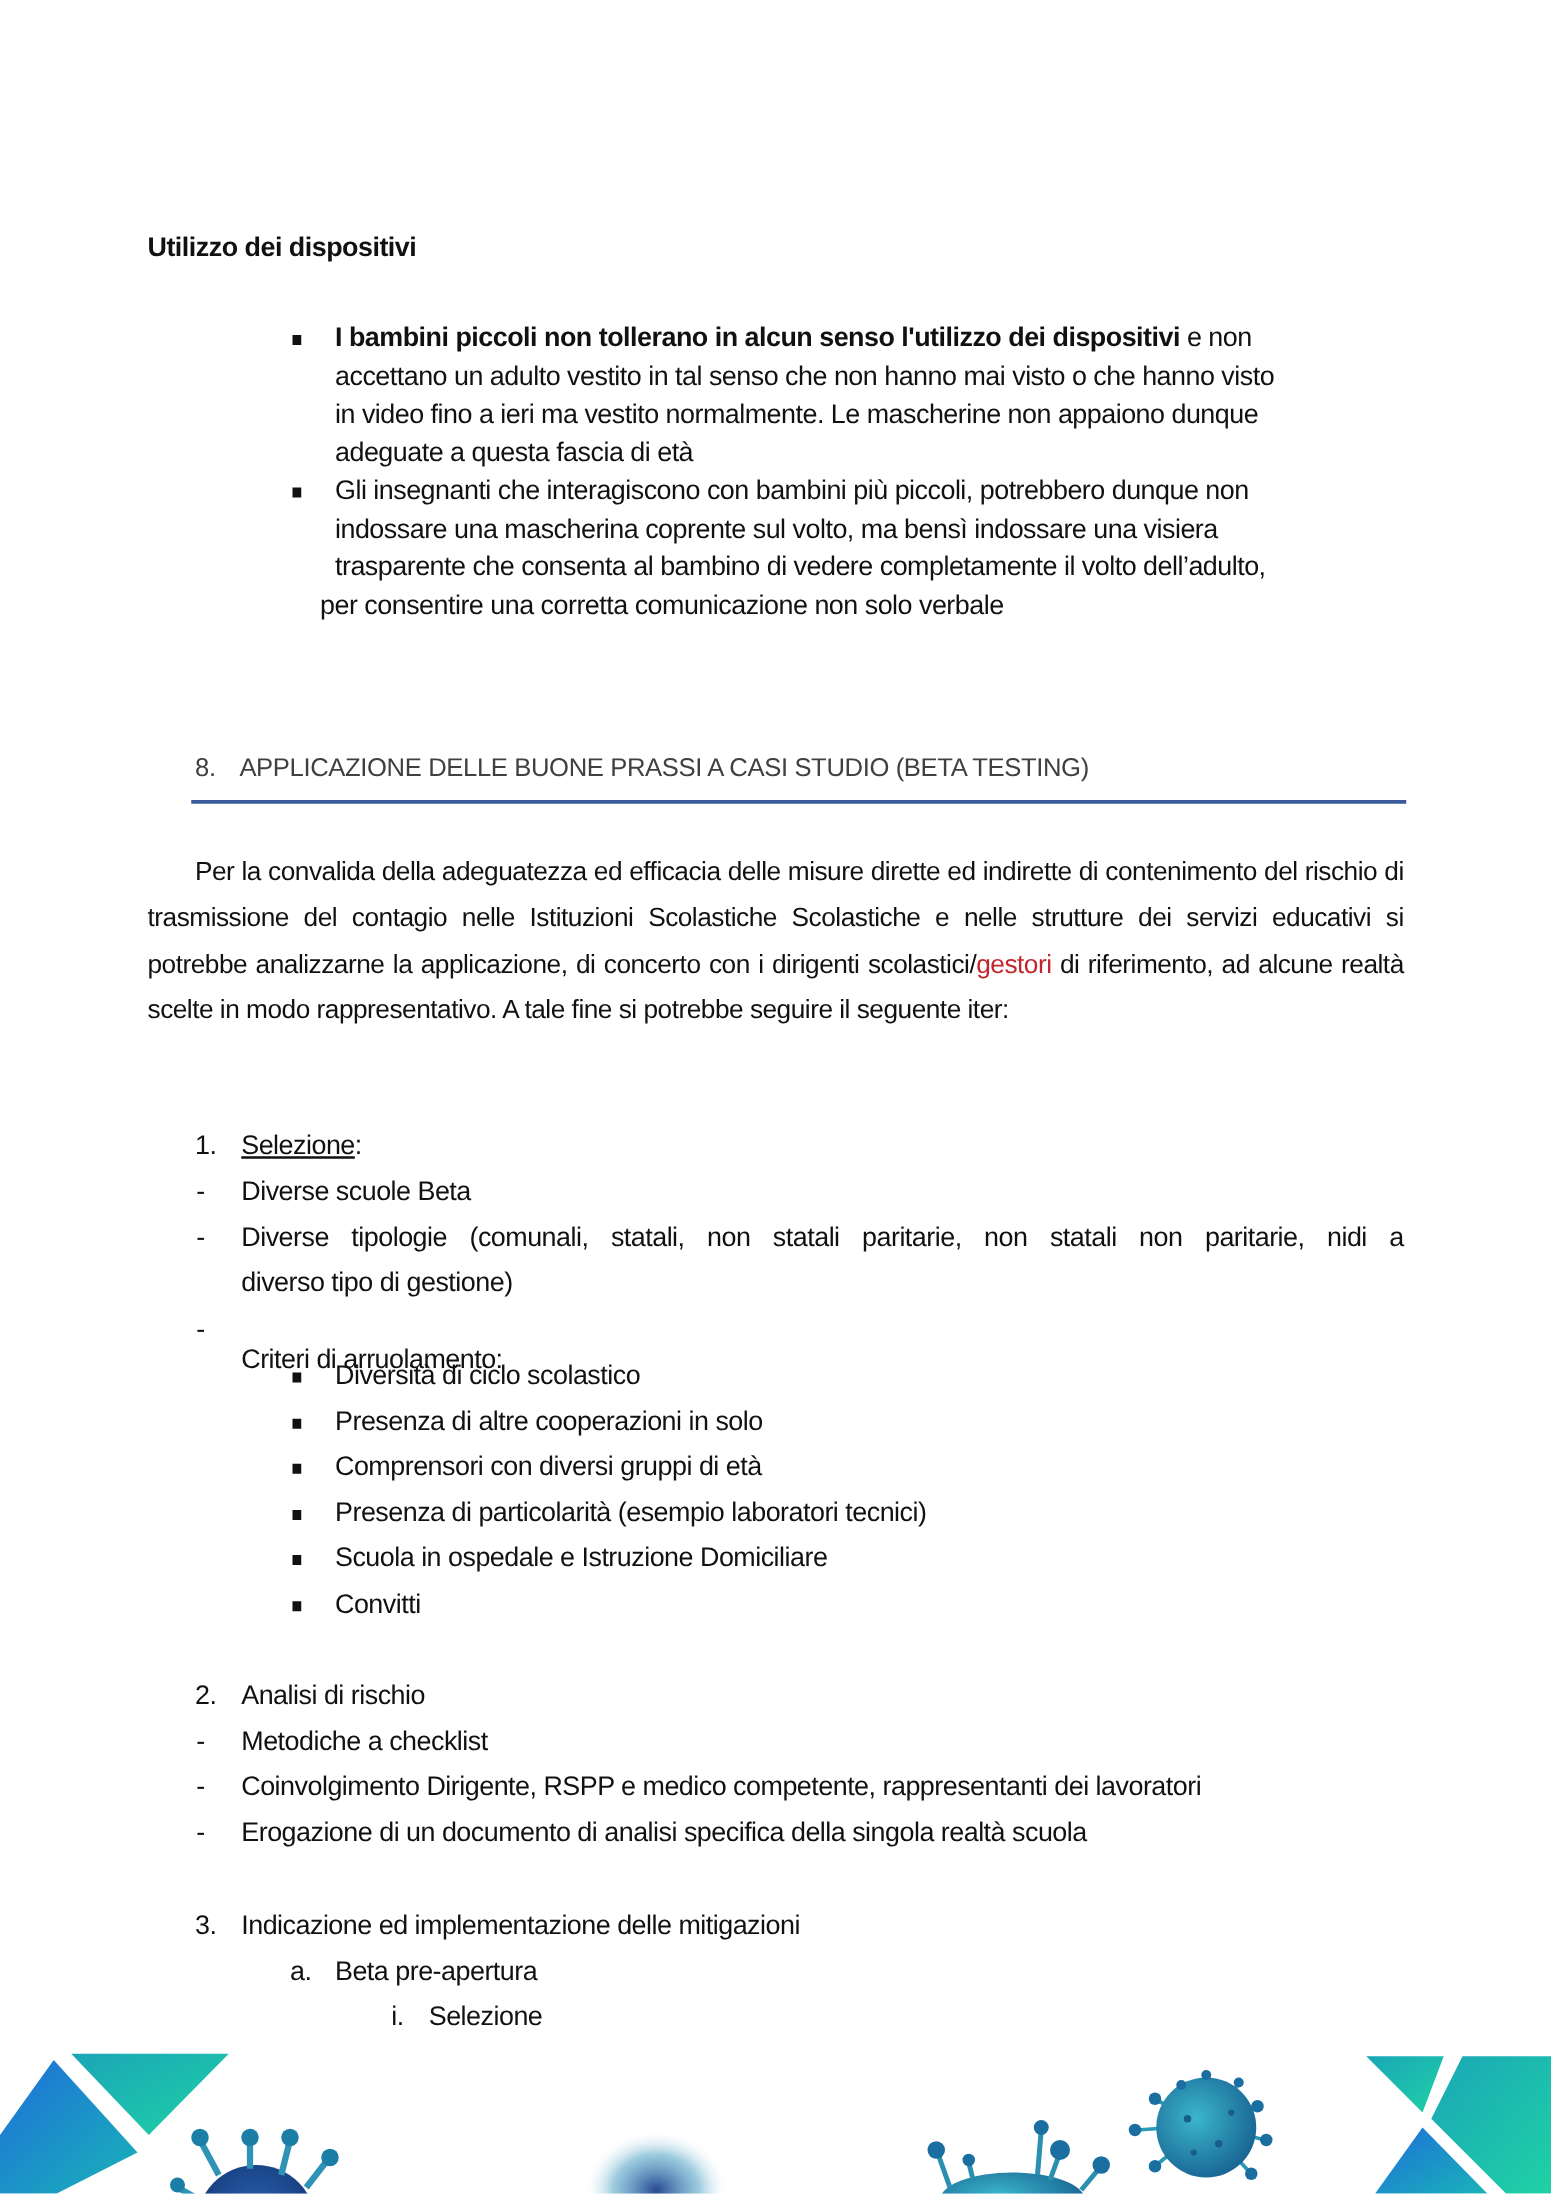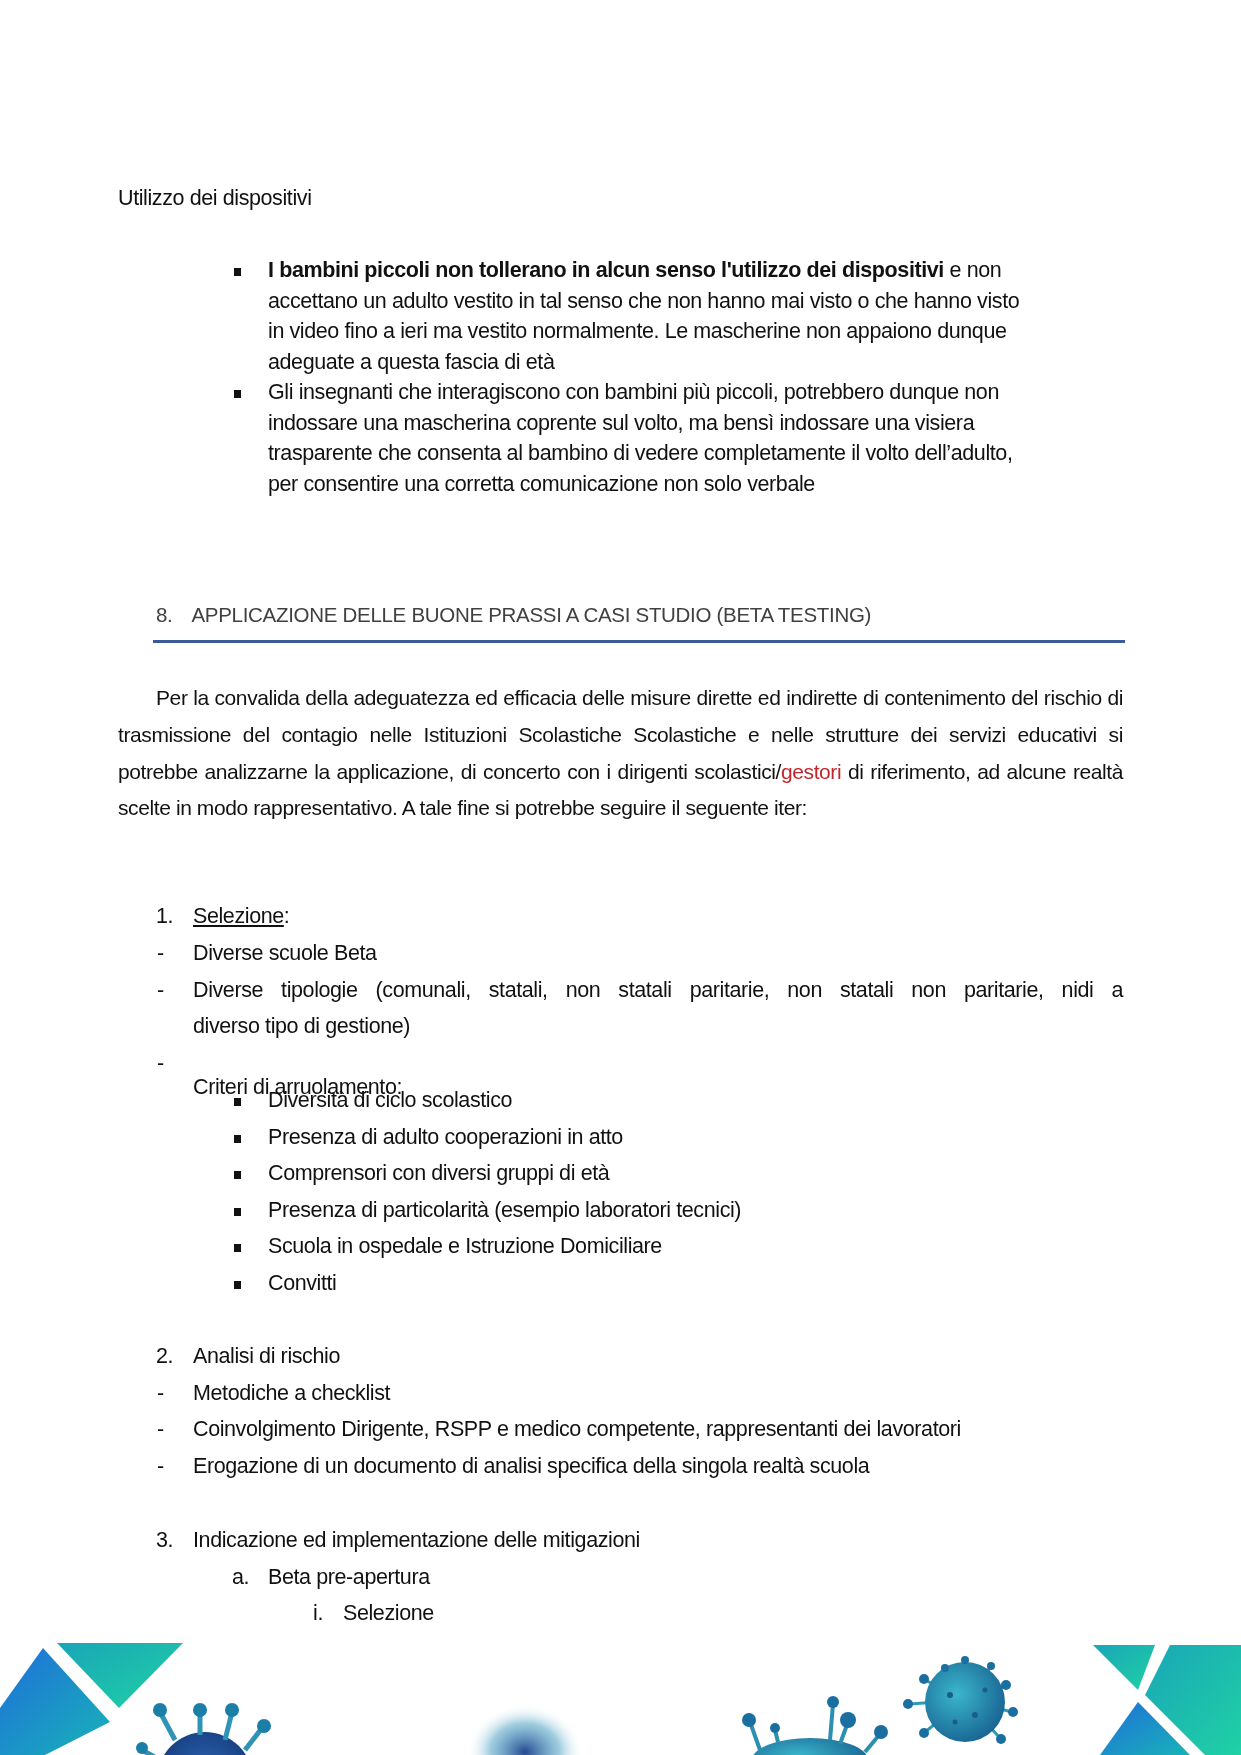--- a/index.html
+++ b/index.html
@@ -1,21 +1,21 @@
 <!DOCTYPE html>
 <html><head>
 <meta charset="utf-8">
 <style>
   html, body { margin:0; padding:0; background:#ffffff; }
   body { width:1241px; height:1755px; position:relative; overflow:hidden;
          font-family:"Liberation Sans", sans-serif; color:#111; }
   .abs { position:absolute; white-space:nowrap; }
   .txt { font-size:21.5px; letter-spacing:-0.4px; }
   .bold { font-weight:bold; }
-  .heading { left:118px; top:186px; font-size:21.5px; font-weight:normal; letter-spacing:-0.4px; }
+  .heading { left:118px; top:186px; font-size:21.5px; font-weight:bold; letter-spacing:-0.4px; }
   .bullet-sq { position:absolute; width:7px; height:8px; background:#111; }
   .para { position:absolute; left:118px; width:1005px; font-size:21px; letter-spacing:-0.4px;
           line-height:36.8px; text-align:justify; }
   .para .red { color:#c0272d; }
   .sec-title { left:156px; top:603px; font-size:20.5px; color:#404040; letter-spacing:-0.3px; }
   .sec-rule { position:absolute; left:153px; top:640px; width:972px; height:3px; background:#3a5b98; }
   .u { text-decoration:underline; }
   .just { text-align:justify; text-align-last:justify; white-space:normal; }
   
   .footer { position:absolute; left:0; top:1640px; width:1241px; height:115px; }
@@ -33,21 +33,21 @@
     </div>
     <div class="abs txt" style="left:268px;top:289px;">accettano un adulto vestito in tal senso che non hanno mai visto o che hanno visto</div>
     <div class="abs txt" style="left:268px;top:319px;">in video fino a ieri ma vestito normalmente. Le mascherine non appaiono dunque</div>
     <div class="abs txt" style="left:268px;top:350px;">adeguate a questa fascia di età</div>
   </div>
   <div>
     <span class="bullet-sq" style="left:234px;top:390px;"></span>
     <div class="abs txt" style="left:268px;top:380px;">Gli insegnanti che interagiscono con bambini più piccoli, potrebbero dunque non</div>
     <div class="abs txt" style="left:268px;top:411px;">indossare una mascherina coprente sul volto, ma bensì indossare una visiera</div>
     <div class="abs txt" style="left:268px;top:441px;">trasparente che consenta al bambino di vedere completamente il volto dell’adulto,</div>
-    <div class="abs txt" style="left:268px;top:472px;">per consentire una corretta comunicazione non solo verbale</div>
+    <div class="abs txt" style="left:256px;top:472px;">per consentire una corretta comunicazione non solo verbale</div>
   </div>
 </div>
 
 <div class="abs sec-title">
   <span>8.</span><span style="display:inline-block;width:19px;"></span><span>APPLICAZIONE DELLE BUONE PRASSI A CASI STUDIO (BETA TESTING)</span>
 </div>
 <div class="sec-rule"></div>
 
 <div class="para" style="top:680px;text-indent:38px;"><span>Per la convalida della adeguatezza ed efficacia delle misure dirette ed indirette di contenimento del rischio di trasmissione del contagio nelle Istituzioni Scolastiche Scolastiche e nelle strutture dei servizi educativi si potrebbe analizzarne la applicazione, di concerto con i dirigenti scolastici/</span><span class="red">gestori</span><span> di riferimento, ad alcune realtà scelte in modo rappresentativo. A tale fine si potrebbe seguire il seguente iter:</span></div>
 
@@ -62,21 +62,21 @@
   <div class="abs txt just" style="left:193px;top:978px;width:930px;">Diverse tipologie (comunali, statali, non statali paritarie, non statali non paritarie, nidi a</div>
   <div class="abs txt" style="left:193px;top:1014px;">diverso tipo di gestione)</div>
 
   <div class="abs txt" style="left:157px;top:1051px;">-</div>
   <div class="abs txt" style="left:193px;top:1051px;margin-top:24px;">Criteri di arruolamento:</div>
 
   <div>
     <span class="bullet-sq" style="left:234px;top:1098px;"></span>
     <div class="abs txt" style="left:268px;top:1088px;">Diversità di ciclo scolastico</div>
     <span class="bullet-sq" style="left:234px;top:1135px;"></span>
-    <div class="abs txt" style="left:268px;top:1125px;">Presenza di adulto cooperazioni in atto</div>
+    <div class="abs txt" style="left:268px;top:1125px;">Presenza di altre cooperazioni in solo</div>
     <span class="bullet-sq" style="left:234px;top:1171px;"></span>
     <div class="abs txt" style="left:268px;top:1161px;">Comprensori con diversi gruppi di età</div>
     <span class="bullet-sq" style="left:234px;top:1208px;"></span>
     <div class="abs txt" style="left:268px;top:1198px;">Presenza di particolarità (esempio laboratori tecnici)</div>
     <span class="bullet-sq" style="left:234px;top:1244px;"></span>
     <div class="abs txt" style="left:268px;top:1234px;">Scuola in ospedale e Istruzione Domiciliare</div>
     <span class="bullet-sq" style="left:234px;top:1281px;"></span>
     <div class="abs txt" style="left:268px;top:1271px;">Convitti</div>
   </div>
 </div>

